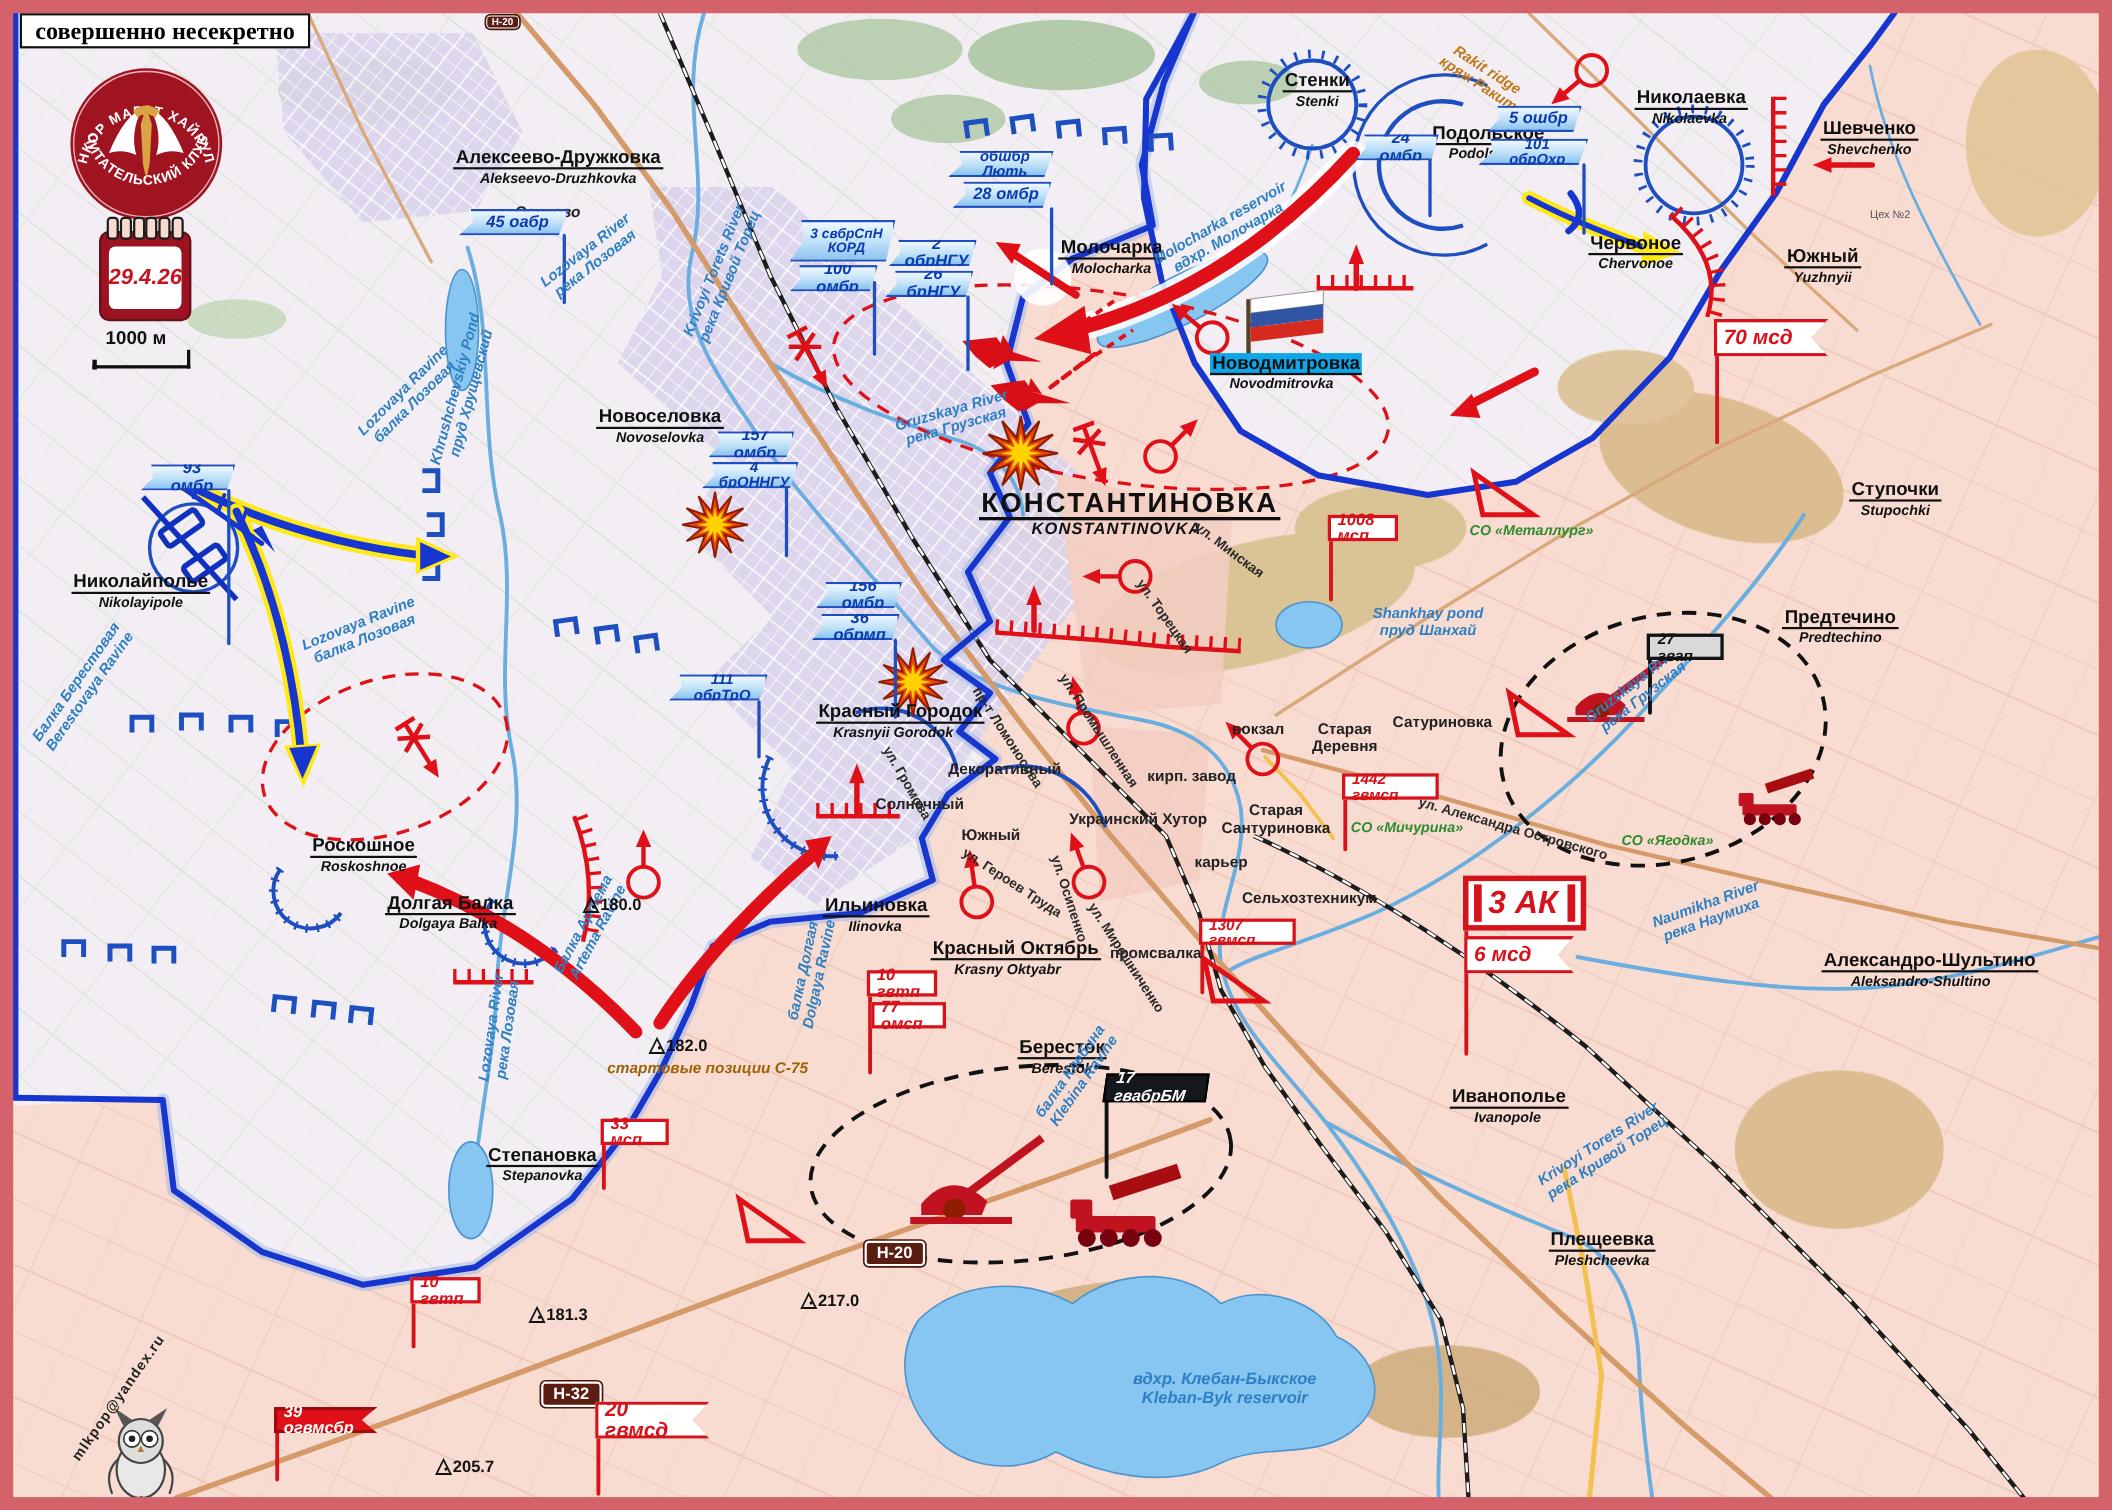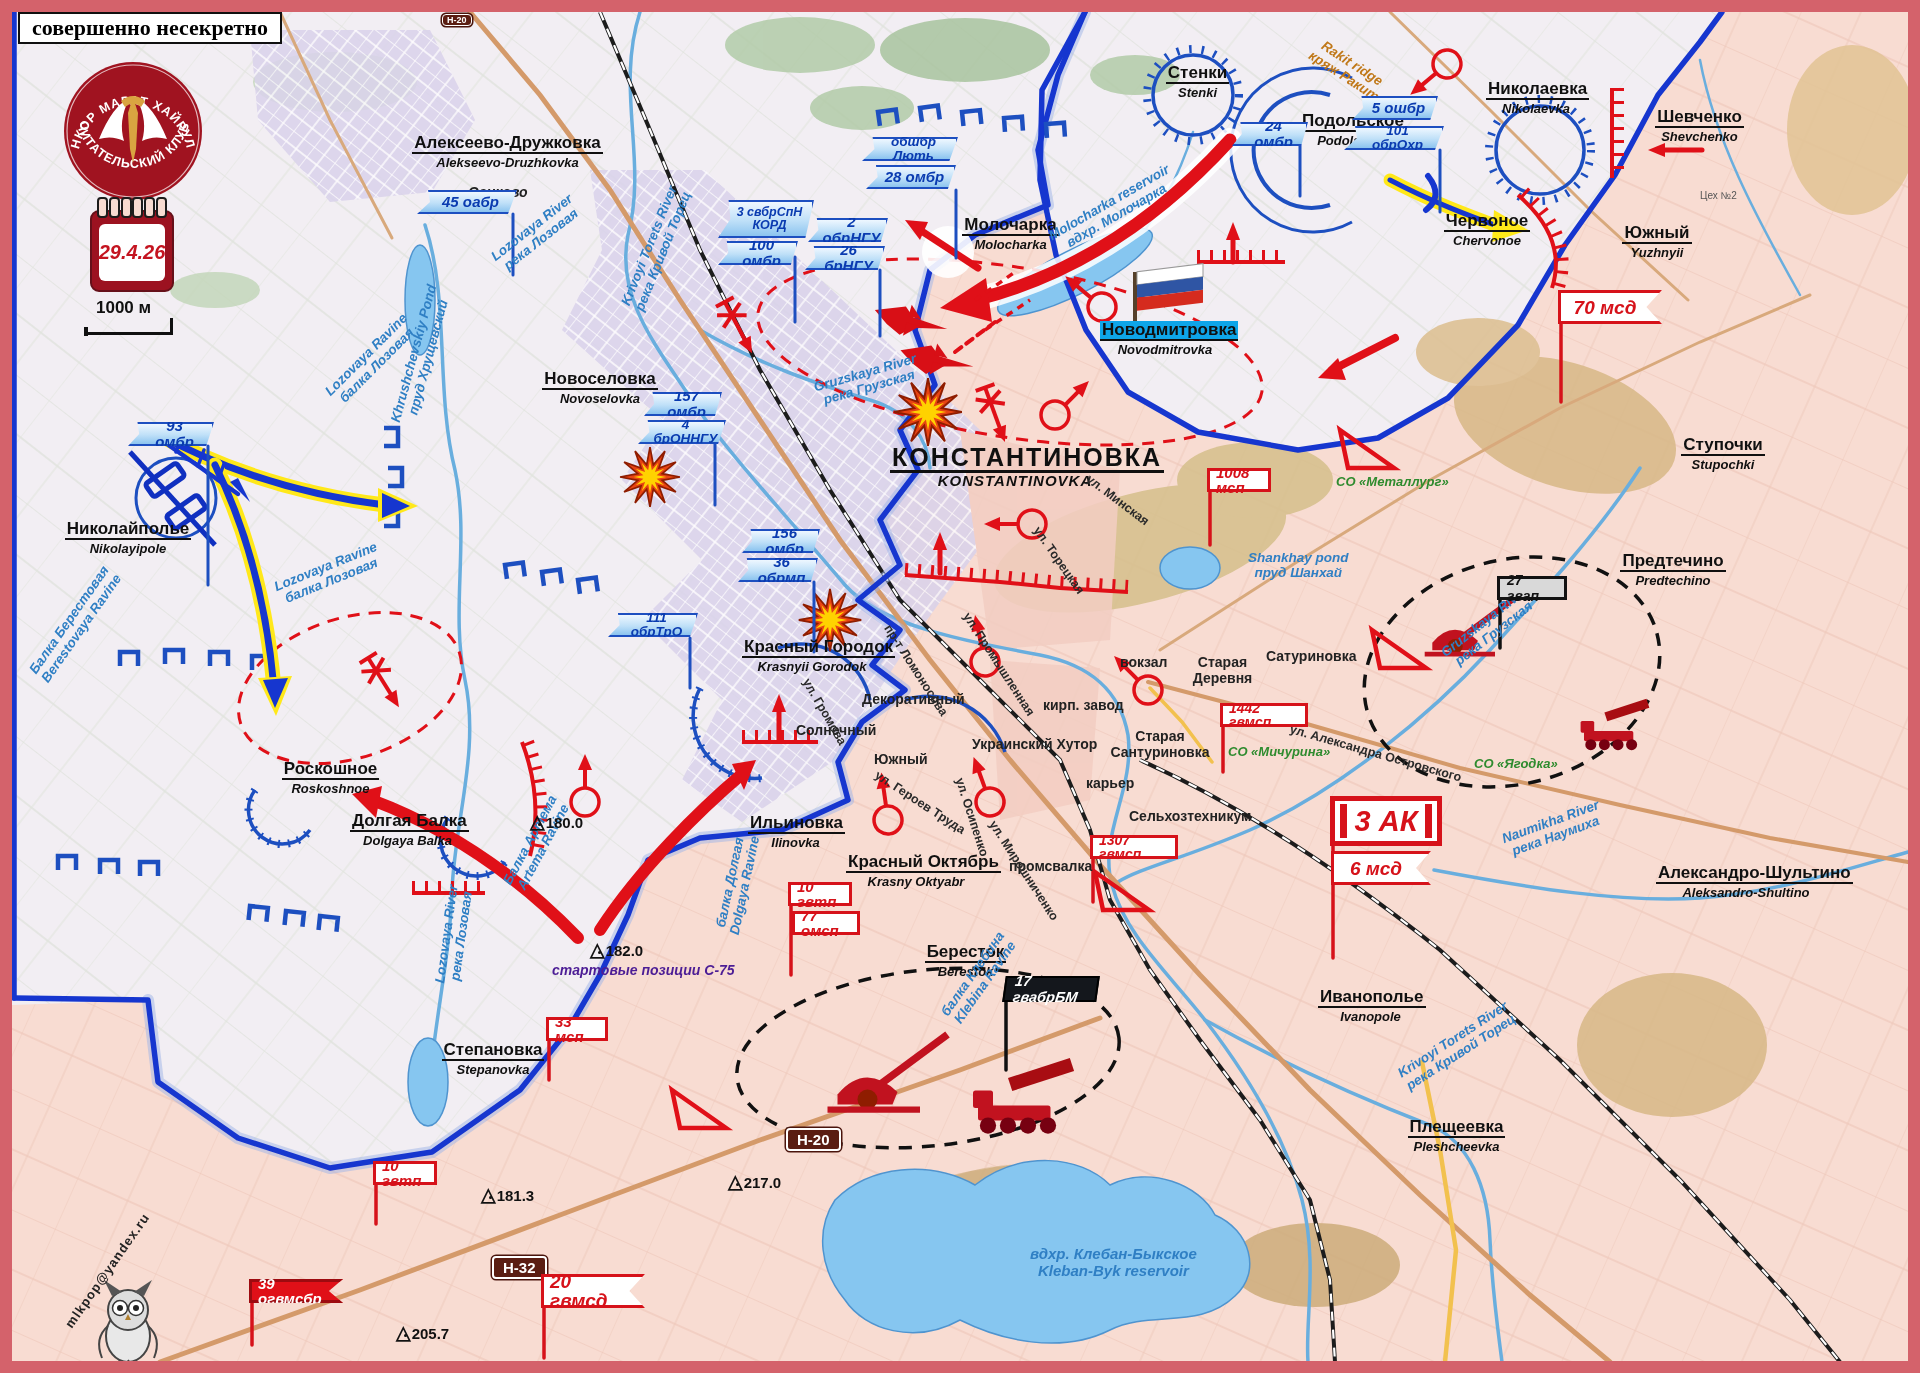--- a/index.html
+++ b/index.html
@@ -13,28 +13,28 @@
   .town .tr{font-style:italic;font-weight:bold;font-size:13px;color:#101010}
   .city .nm{font-size:25px;letter-spacing:2px;border-bottom:3px solid #101010}
   .city .tr{font-size:15px;letter-spacing:1px}
   .hl .nm{background:#0ea5e9}
   .spot{font-size:14px;font-weight:600;color:#222}
   .tiny{font-size:10px;font-weight:400;color:#555}
   .wtr{color:#2f7fc4;font-style:italic;font-weight:bold;font-size:13.5px;text-align:center;line-height:1.12}
   .gdn{color:#2e8b2e;font-style:italic;font-weight:bold;font-size:13px}
   .ridge{color:#c07818;font-style:italic;font-weight:bold;font-size:13.5px;text-align:center;line-height:1.1}
   .street{font-size:12.5px;font-weight:600;color:#2a2a2a}
-  .note{color:#4c1d95;font-style:italic;font-weight:bold;font-size:14px}
+  .note{color:#a16207;font-style:italic;font-weight:bold;font-size:14px}
   .uaflag{position:absolute;z-index:35;display:flex;align-items:center;justify-content:center;text-align:center;
           background:linear-gradient(180deg,#eef7ff 0%,#bfe0f8 55%,#8cc4ef 100%);
           border:2.5px solid #1d4fc0;color:#0a3bb0;font-weight:bold;font-style:italic;font-size:15px;
           clip-path:polygon(11% 0,100% 0,91% 100%,0 100%,13% 50%);
           padding:2px 8px 2px 15px;line-height:1.05;height:24px;box-sizing:border-box}
   .uaflag.two{height:38px;font-size:12.5px;white-space:normal}
-  .ruflag{position:absolute;z-index:35;display:flex;align-items:center;justify-content:center;
+  .ruflag{position:absolute;z-index:35;display:flex;align-items:center;justify-content:flex-start;
           background:#ffffff;border:3px solid #d6121a;color:#d6121a;font-weight:bold;font-style:italic;
           font-size:15px;padding:1px 6px;line-height:1;height:24px;box-sizing:border-box}
   .ruflag.swallow{clip-path:polygon(0 0,100% 0,85% 50%,100% 100%,0 100%);padding-right:16px}
   .ruflag.solid{background:#e01018;color:#fff;border-color:#9d0b10}
   .ruflag.mid{height:34px;font-size:19px}
   .ruflag.big{height:50px;font-size:29px;border-width:5px;padding:0 18px}
   .ruflag.big::before,.ruflag.big::after{content:"";position:absolute;top:3px;bottom:3px;width:7px;background:#d6121a}
   .ruflag.big::before{left:5px}.ruflag.big::after{right:5px}
   .grayflag{position:absolute;z-index:35;background:#d9d9d9;border:3px solid #121212;color:#121212;
             font-weight:bold;font-style:italic;font-size:14px;display:flex;align-items:center;justify-content:center;

